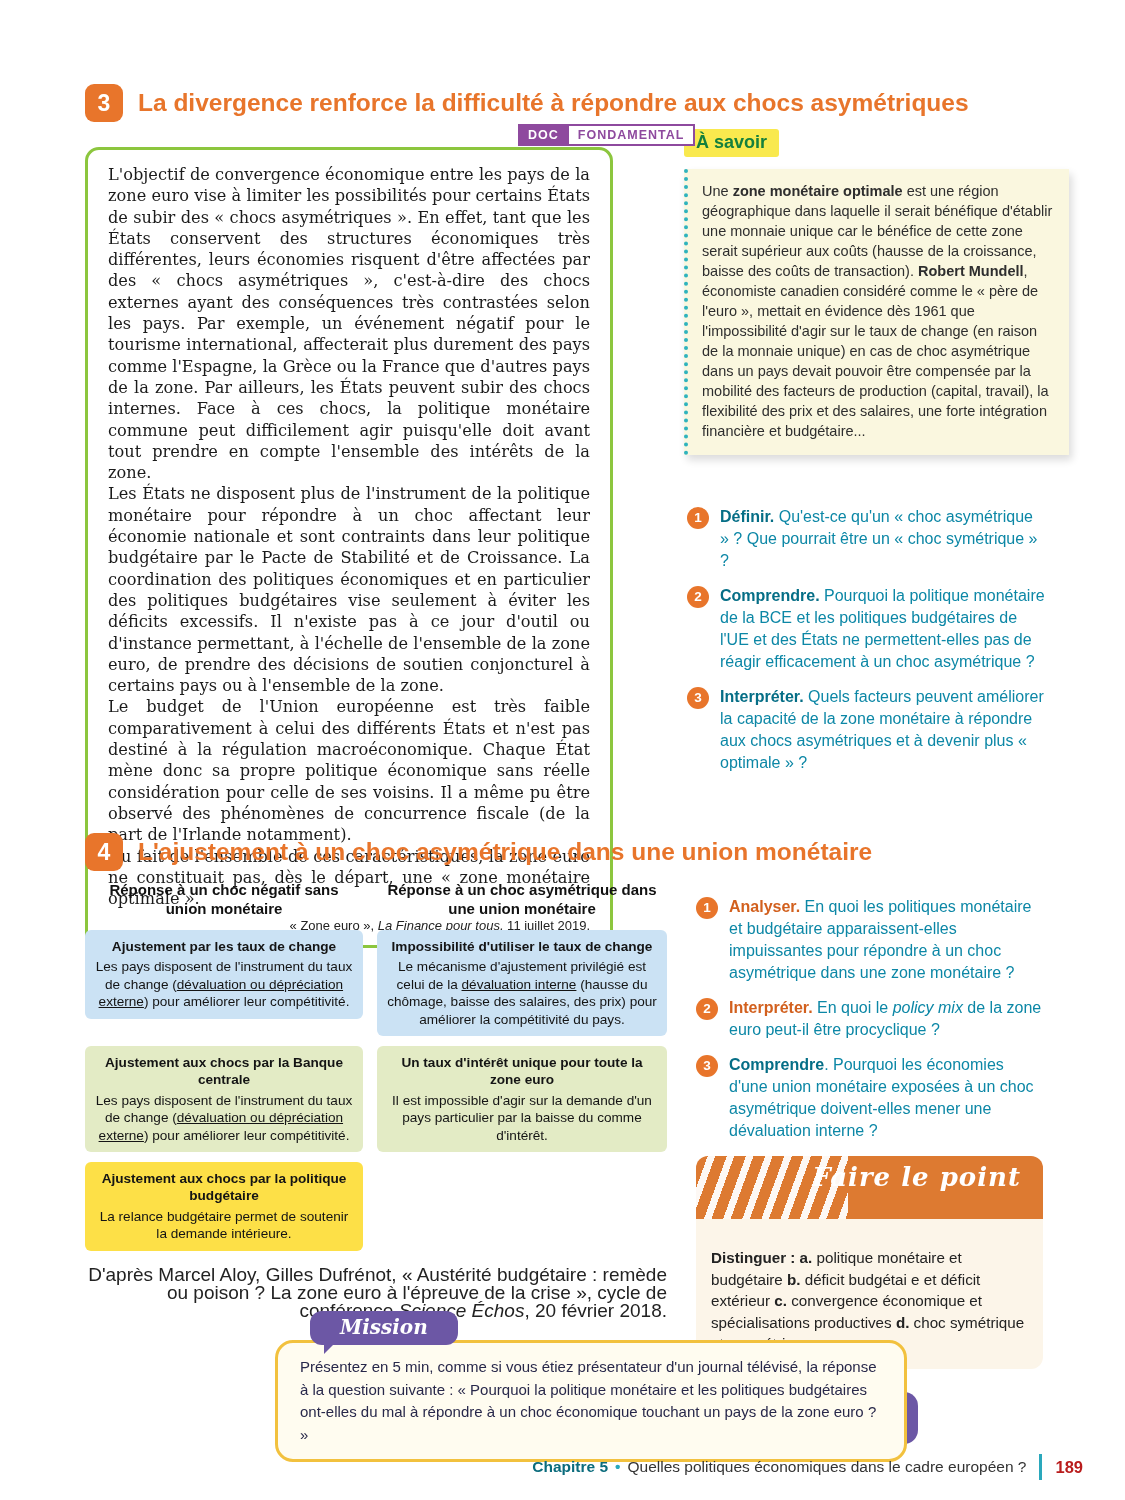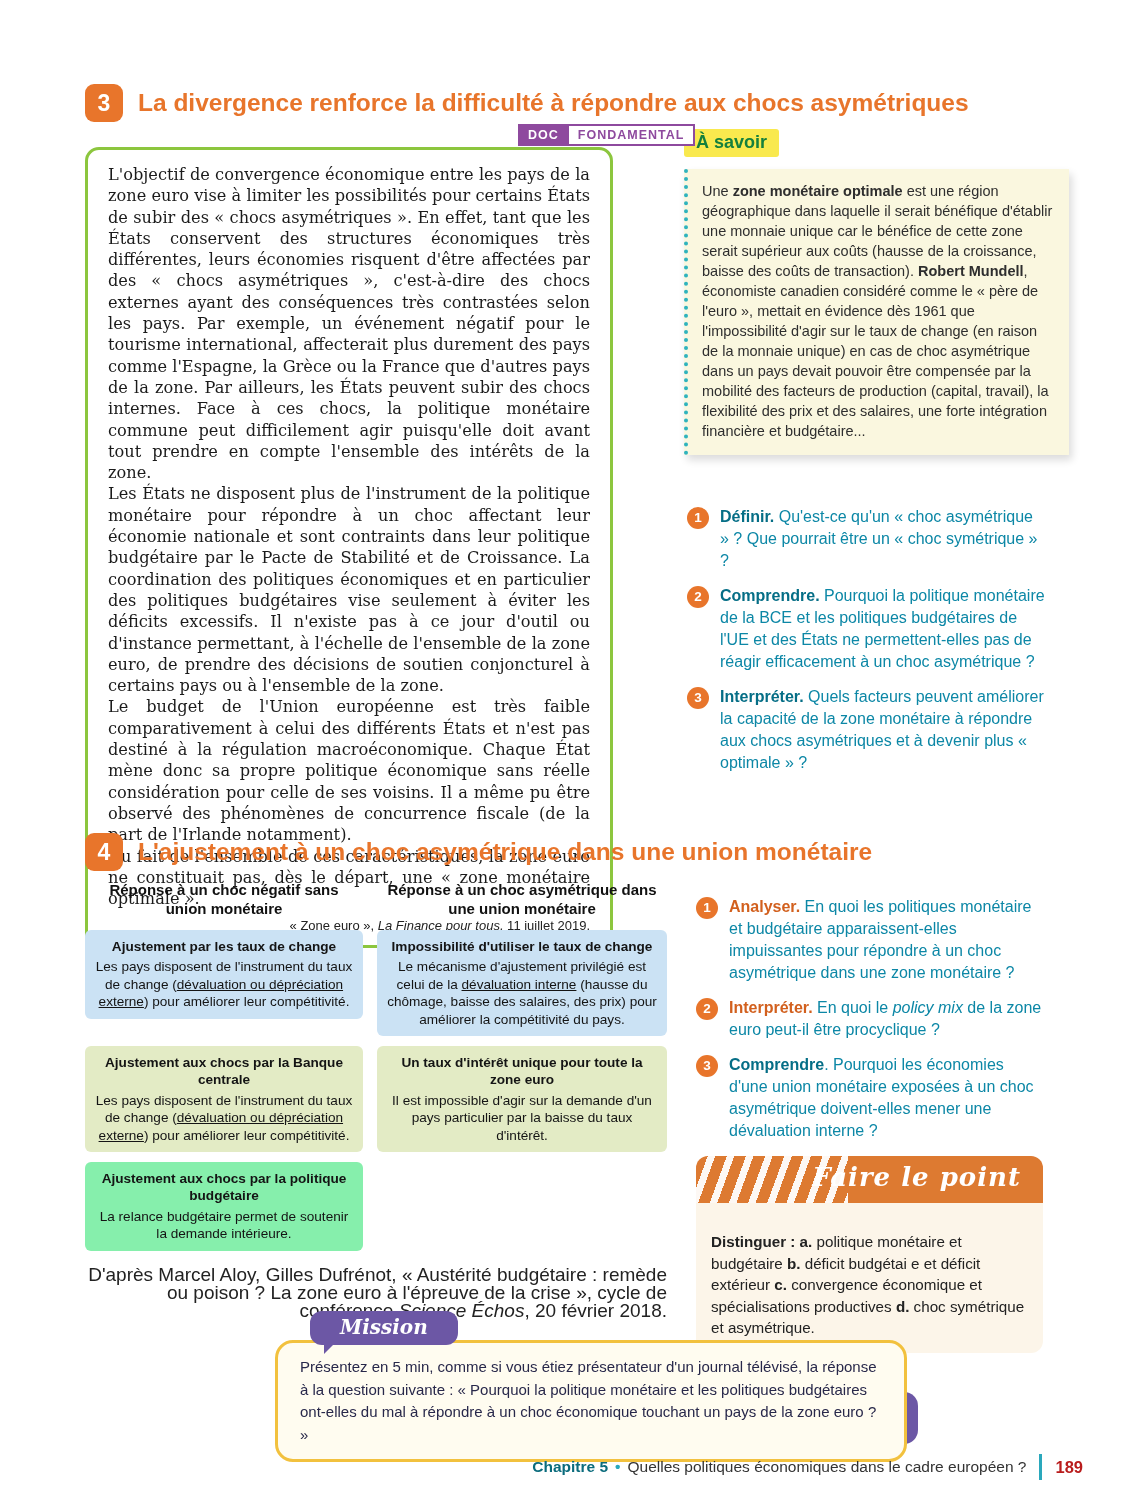--- a/index.html
+++ b/index.html
@@ -35,26 +35,26 @@
   .q3{left:687px;top:506px;width:358px;}
   .q4{left:696px;top:896px;width:350px;}
 
   
   .adj-table{position:absolute;left:85px;top:880px;width:582px;display:grid;grid-template-columns:278px 290px;column-gap:14px;row-gap:10px;align-items:start;}
   .col-head{font-weight:bold;font-size:15px;text-align:center;line-height:19px;color:#111;align-self:end;padding:0 8px 2px;}
   .cell{border-radius:6px;padding:8px 9px;text-align:center;font-size:13.6px;line-height:17.4px;color:#141414;}
   .cell-title{font-weight:bold;margin-bottom:3px;}
   .cell.blue{background:#CBE2F4;}
   .cell.greenc{background:#E3EBC5;}
-  .cell.tan{background:#86efac;}
+  .cell.tan{background:#fde047;}
   .table-source{position:absolute;left:85px;top:1266px;width:582px;text-align:right;font-size:19px;line-height:18px;color:#222;}
 
   
   .ftp{position:absolute;left:696px;top:1156px;width:347px;border-radius:12px;overflow:hidden;}
-  .ftp-head{position:relative;height:47px;background:#DD7A31;}
+  .ftp-head{position:relative;height:63px;background:#DD7A31;}
   .ftp-stripes{position:absolute;left:0;top:0;width:152px;height:100%;background:repeating-linear-gradient(110deg,rgba(255,255,255,0) 0 11px,rgba(255,255,255,.95) 11px 18px);}
   .ftp-title{position:absolute;right:22px;top:6px;color:#fff;font-family:"DejaVu Serif",serif;font-style:italic;font-weight:bold;font-size:26px;letter-spacing:1px;}
   .ftp-body{background:#FCF5E9;padding:28px 15px 14px;font-size:15.2px;line-height:21.5px;color:#222;}
 
   
   .mission-deco{position:absolute;left:840px;top:1392px;width:78px;height:52px;background:#6C57A5;border-radius:14px;z-index:1;}
   .mission-badge{position:absolute;left:310px;top:1311px;z-index:3;background:#6C57A5;color:#fff;font-family:"DejaVu Serif",serif;font-style:italic;font-weight:bold;font-size:20px;padding:4px 30px 6px;border-radius:12px;}
   .mission-badge::after{content:"";position:absolute;left:14px;bottom:-9px;border-left:10px solid #6C57A5;border-bottom:10px solid transparent;}
   .mission-box{position:absolute;left:275px;top:1340px;width:632px;box-sizing:border-box;background:#FFFCF0;border:3px solid #F2C13E;border-radius:18px;padding:13px 22px;font-size:15px;line-height:22.5px;color:#28284A;z-index:2;}
 
@@ -127,21 +127,21 @@
       <div class="cell-title">Impossibilité d'utiliser le taux de change</div>
       <div class="cell-body"><span>Le mécanisme d'ajustement privilégié est celui de la </span><span style="text-decoration: underline;">dévaluation interne</span><span> (hausse du chômage, baisse des salaires, des prix) pour améliorer la compétitivité du pays.</span></div>
     </div>
 
     <div class="cell greenc">
       <div class="cell-title">Ajustement aux chocs par la Banque centrale</div>
       <div class="cell-body"><span>Les pays disposent de l'instrument du taux de change (</span><span style="text-decoration: underline;">dévaluation ou dépréciation externe</span><span>) pour améliorer leur compétitivité.</span></div>
     </div>
     <div class="cell greenc">
       <div class="cell-title">Un taux d'intérêt unique pour toute la zone euro</div>
-      <div class="cell-body"><span>Il est impossible d'agir sur la demande d'un pays particulier par la baisse du taux d'intérêt.</span></div>
+      <div class="cell-body"><span>Il est impossible d'agir sur la demande d'un pays particulier par la baisse du comme d'intérêt.</span></div>
     </div>
 
     <div class="cell tan">
       <div class="cell-title">Ajustement aux chocs par la politique budgétaire</div>
       <div class="cell-body"><span>La relance budgétaire permet de soutenir la demande intérieure.</span></div>
     </div>
   </section>
 
   <div class="table-source"><span>D'après Marcel Aloy, Gilles Dufrénot, « Austérité budgétaire : remède ou poison ? La zone euro à l'épreuve de la crise », cycle de conférence </span><span style="font-style: italic;">Science Échos</span><span>, 20 février 2018.</span></div>
 

